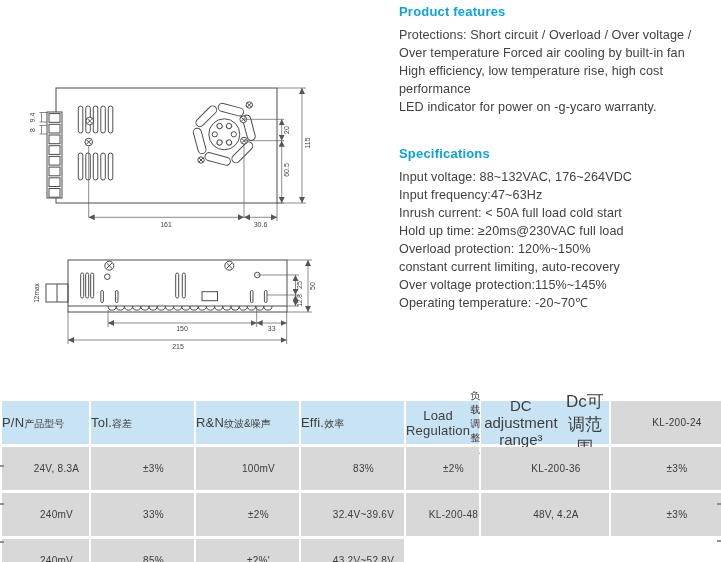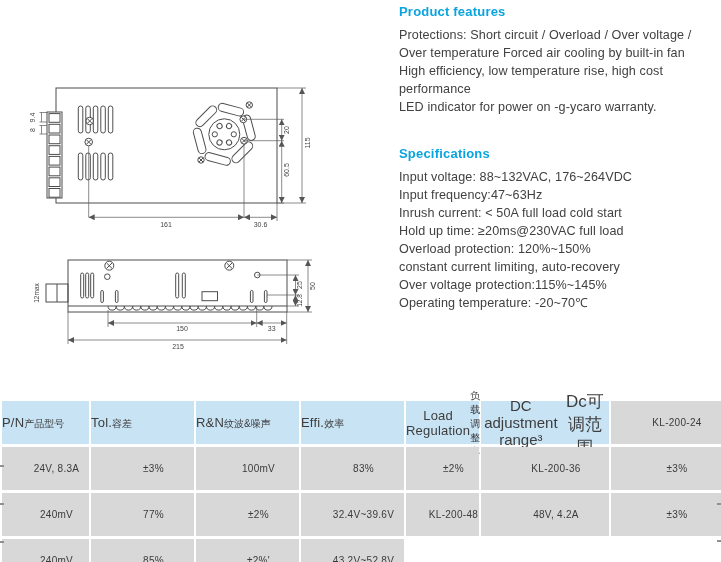--- a/index.html
+++ b/index.html
@@ -288,21 +288,21 @@
   <div class="td">KL-200-24</div>
   <div class="td">24V, 8.3A</div>
   <div class="td">±3%</div>
   <div class="td">100mV</div>
   <div class="td">83%</div>
   <div class="td">±2%</div>
 
   <div class="td">KL-200-36</div>
   <div class="td">±3%</div>
   <div class="td">240mV</div>
-  <div class="td">77%</div>
+  <div class="td">33%</div>
   <div class="td">±2%</div>
   <div class="td">32.4V~39.6V</div>
 
   <div class="td">KL-200-48</div>
   <div class="td">48V, 4.2A</div>
   <div class="td">±3%</div>
   <div class="td">240mV</div>
   <div class="td">85%</div>
   <div class="td">±2%'</div>
   <div class="td">43.2V~52.8V</div>

